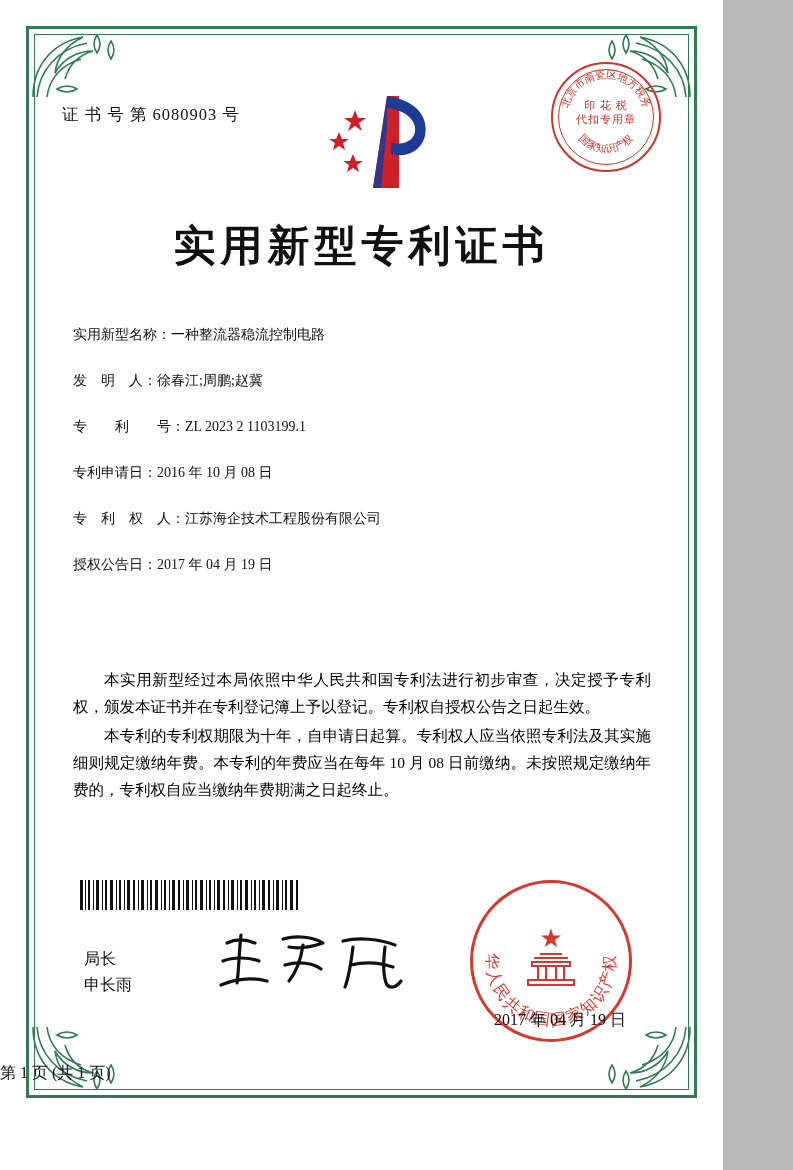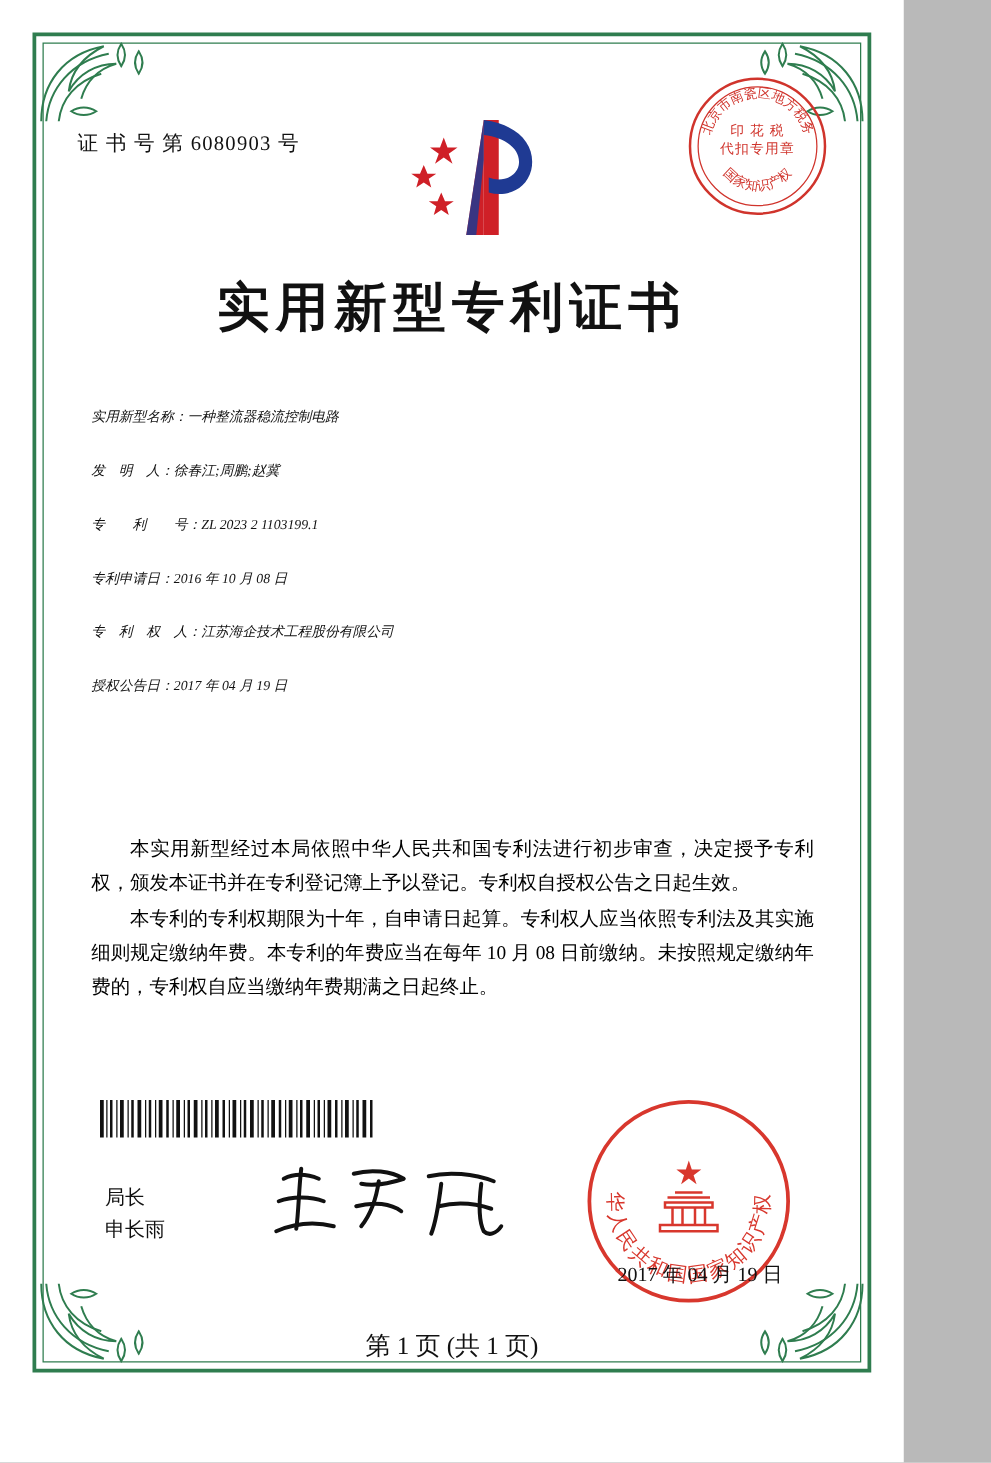--- a/index.html
+++ b/index.html
@@ -123,25 +123,24 @@
   }
 
   
   .fields {
     position: absolute;
     left: 73px;
     top: 326px;
     right: 70px;
   }
   .field {
-    font-size: 11px;
+    font-size: 14px;
     color: #111;
     margin-bottom: 28px;
     white-space: nowrap;
-    font-style: italic;
   }
   .field .lbl { letter-spacing: 0px; }
   .field .val { }
 
   
   .body-text {
     position: absolute;
     left: 73px;
     right: 72px;
     top: 666px;
@@ -226,22 +225,21 @@
     font-size: 16px;
     color: #111;
     white-space: nowrap;
   }
 
   
   .footer {
     position: absolute;
     left: 0; right: 0;
     top: 1063px;
-    text-align: center;
-    font-size: 20px;
+    font-size: 16px;
     color: #111;
   }
 </style>
 </head>
 <body>
 
 <div class="page">
 
   <div class="border-outer"></div>
   <div class="border-inner"></div>

